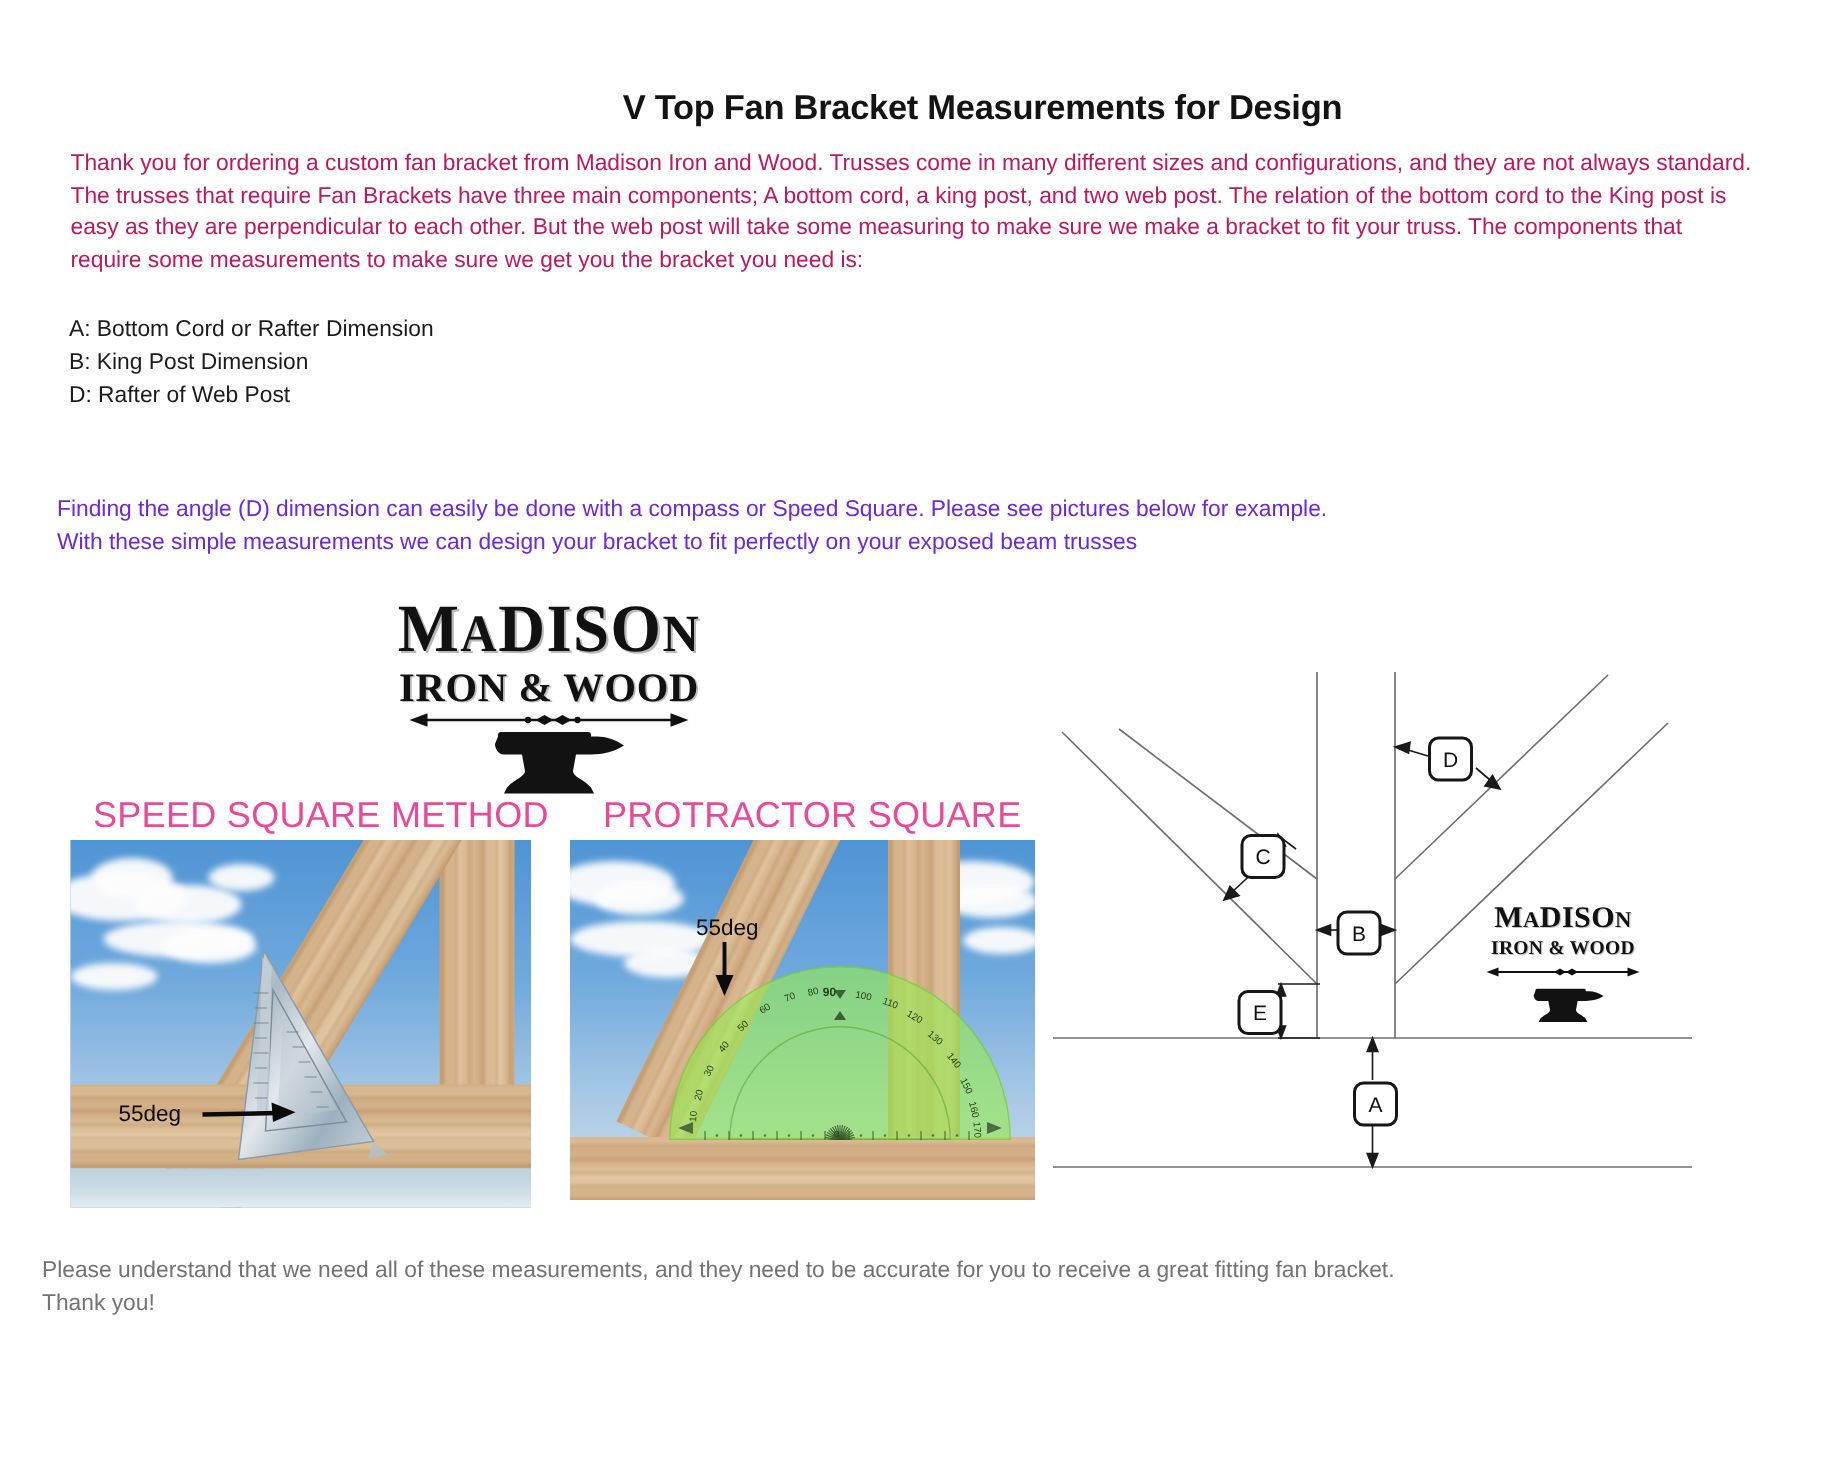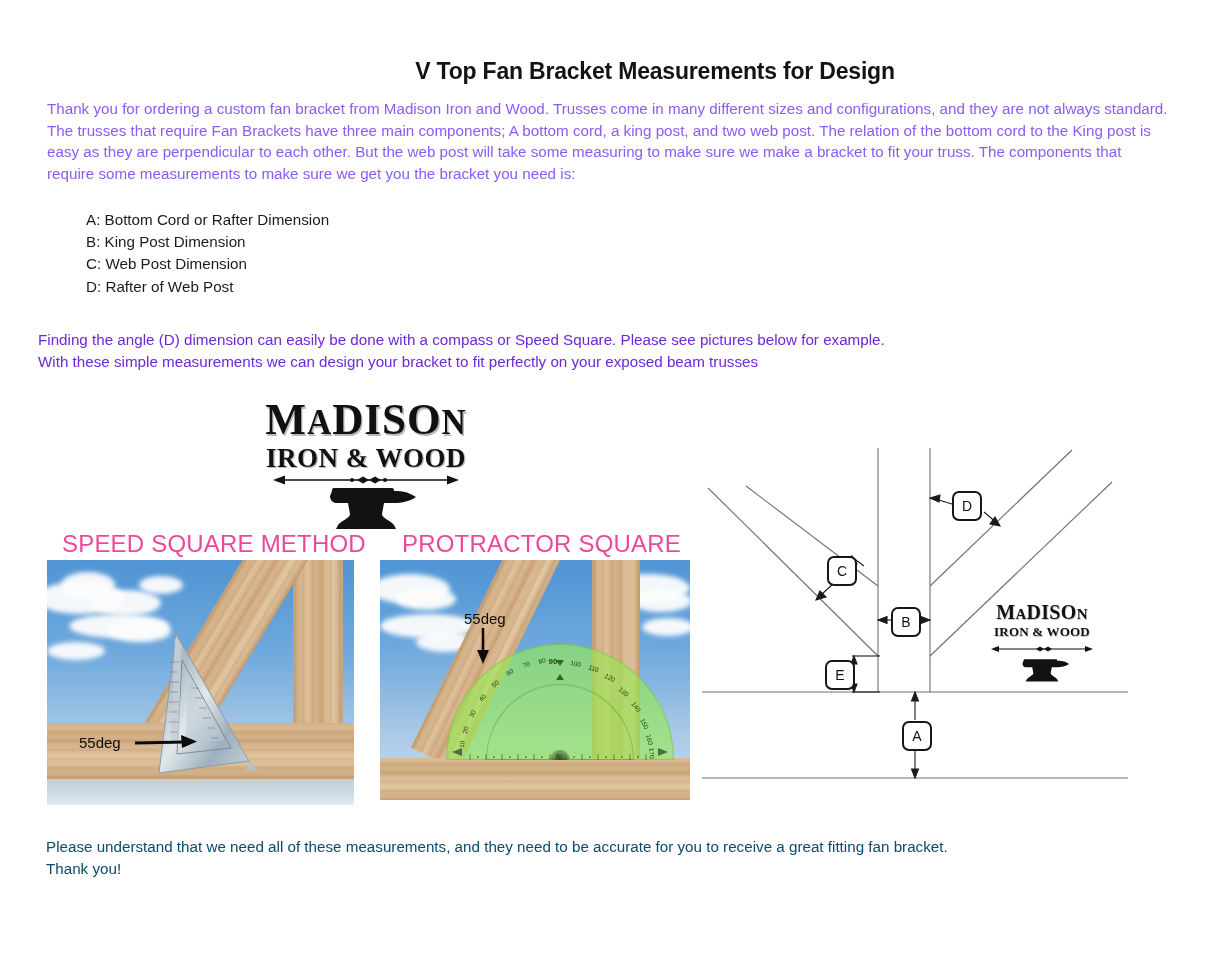--- a/index.html
+++ b/index.html
@@ -33,51 +33,51 @@
 
   
   .intro-para {
     position: absolute;
     top: 98px;
     left: 47px;
     width: 1123px;
     font-size: 15.2px;
     line-height: 21.5px;
     text-align: left;
-    color: #8b5cf6;
+    color: #be185d;
   }
   .dim-list {
     position: absolute;
     top: 209px;
     left: 46px;
     width: 640px;
     font-size: 15.2px;
     line-height: 22.2px;
     color: #1c1c1c;
   }
-  .dim-list .dim-row { white-space: nowrap; margin-left: 40px; }
+  .dim-list .dim-row { white-space: nowrap; }
 
   .note-block {
     position: absolute;
     top: 329px;
     left: 38px;
     width: 980px;
     font-size: 15.2px;
     line-height: 22px;
     color: #6d28d9;
   }
 
   .closing-block {
     position: absolute;
     top: 836px;
-    left: 46px;
+    left: 28px;
     width: 1060px;
     font-size: 15.2px;
     line-height: 22px;
-    color: #0c4a6e;
+    color: #737373;
   }
 
   
   .main-logo {
     position: absolute;
     left: 256px;
     top: 396px;
     width: 220px;
     height: 125px;
   }
@@ -235,21 +235,20 @@
 </head>
 <body>
 
 <div class="doc-title">V Top Fan Bracket Measurements for Design</div>
 
 <div class="intro-para">Thank you for ordering a custom fan bracket from Madison Iron and Wood.  Trusses come in many different sizes and configurations, and they are not always standard.  The trusses that require Fan Brackets have three main components; A bottom cord, a king post, and two web post.  The relation of the bottom cord to the King post is easy as they are perpendicular to each other. But the web post will take some measuring to make sure we make a bracket to fit your truss. The components that require some measurements to make sure we get you the bracket you need is:</div>
 
 <div class="dim-list">
   <div class="dim-row">A: Bottom Cord or Rafter Dimension</div>
   <div class="dim-row">B: King Post Dimension</div>
-  <div class="dim-row">C: Web Post Dimension</div>
   <div class="dim-row">D: Rafter of Web Post</div>
 </div>
 
 <div class="note-block">
   <div>Finding the angle (D) dimension can easily be done with a compass or Speed Square. Please see pictures below for example.</div>
   <div>With these simple measurements we can design your bracket to fit perfectly on your exposed beam trusses</div>
 </div>
 
 <div class="main-logo">
   <div class="logo-madison">M<span class="sm">A</span>DISO<span class="sm">N</span></div>

